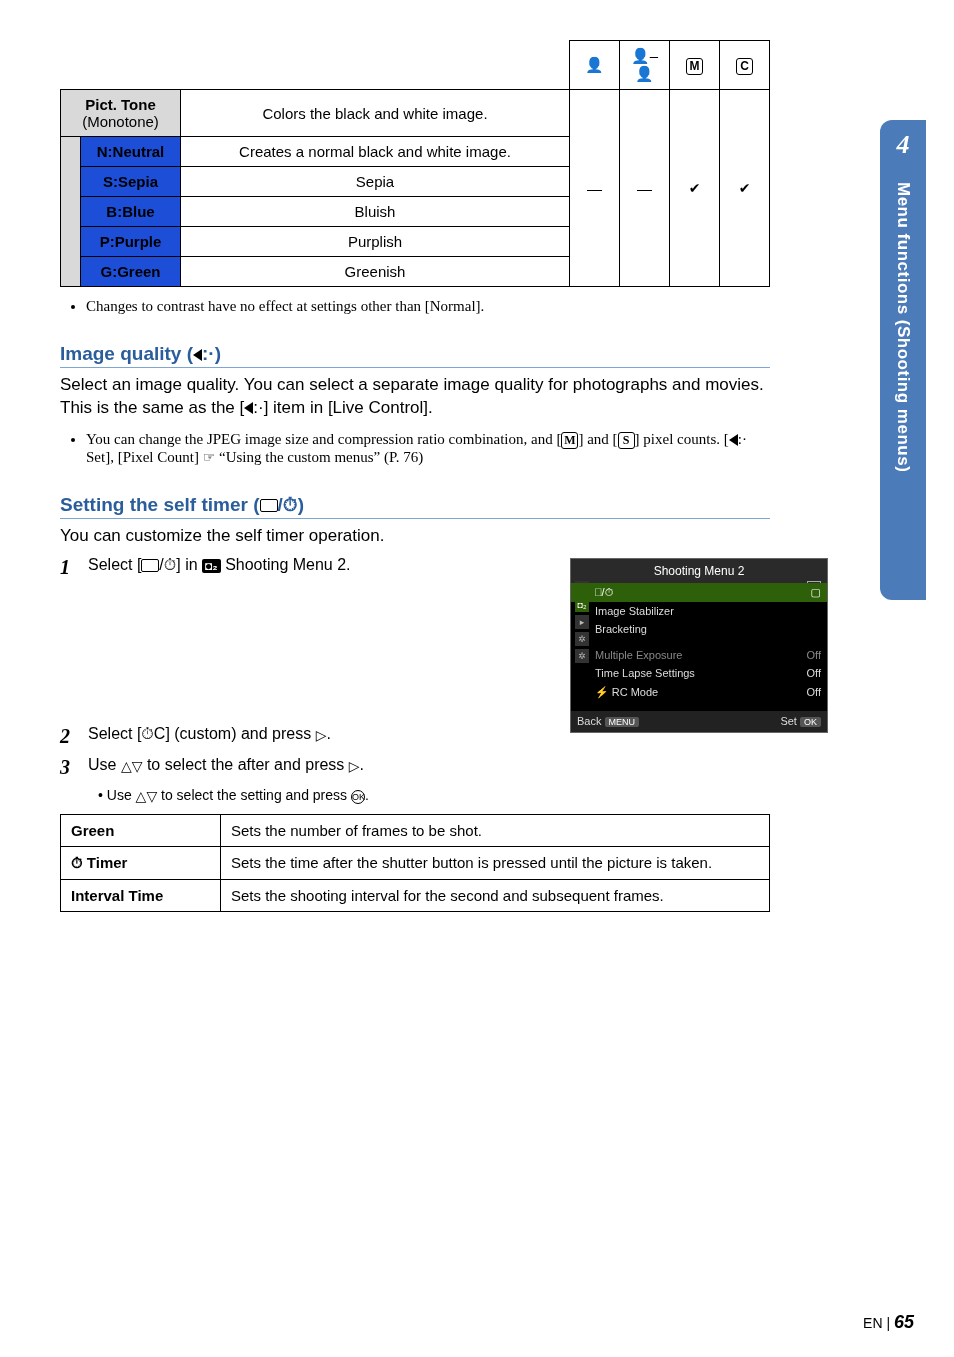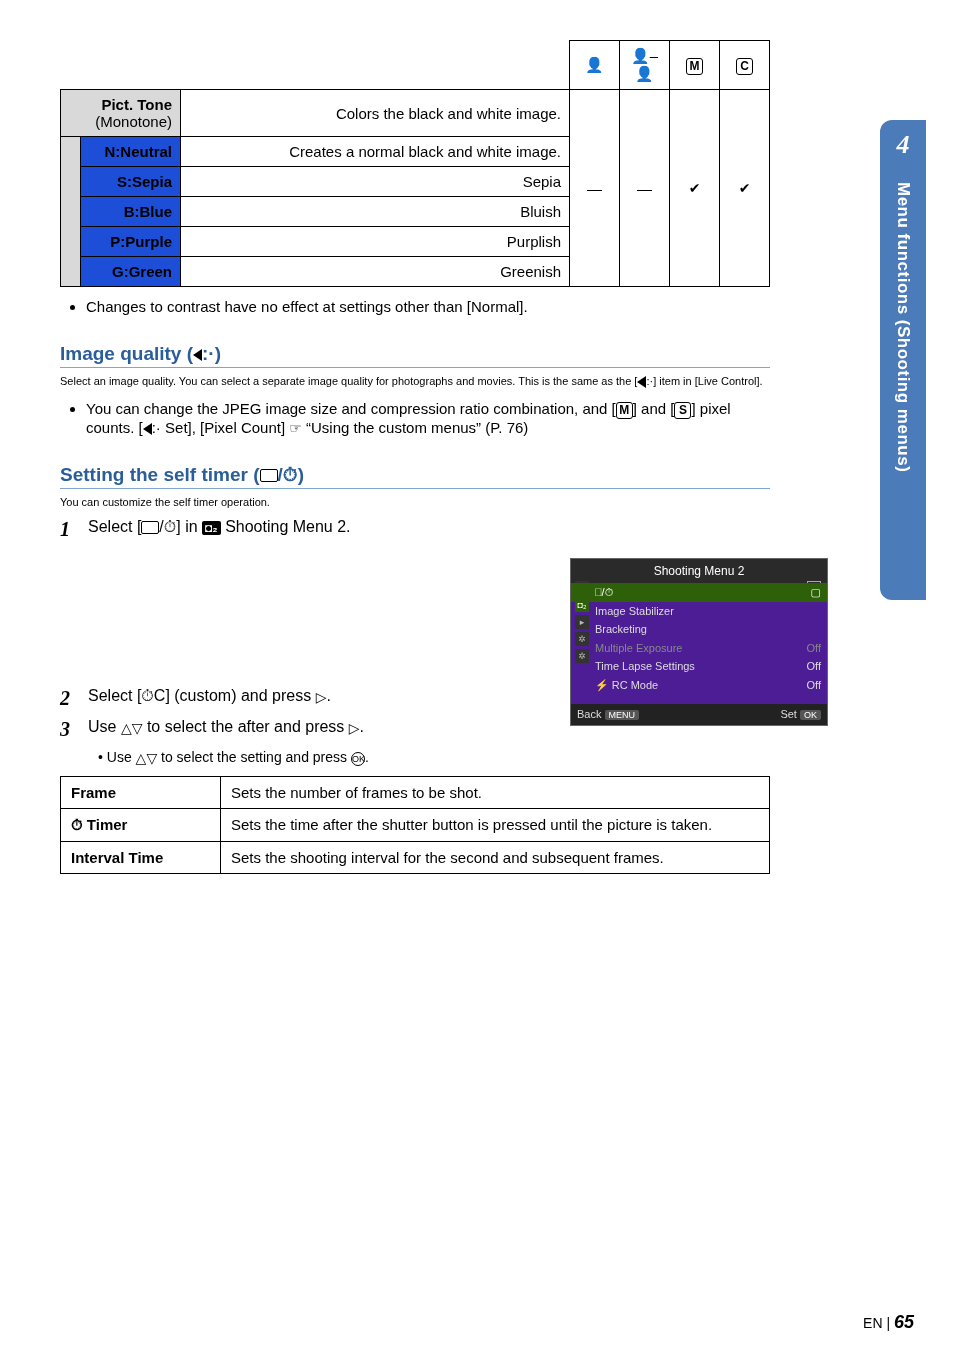--- a/index.html
+++ b/index.html
@@ -18,21 +18,21 @@
     width: 830px;
   }
   table.main {
     border-collapse: collapse;
     width: 100%;
     font-size: 15px;
   }
   table.main th, table.main td {
     border: 1px solid #000;
     padding: 6px 8px;
-    text-align: right;
+    text-align: center;
     vertical-align: middle;
   }
   table.main th.iconcell {
     width: 50px;
     text-align: center;
     background: #fff;
     font-weight: normal;
   }
   .rowhead {
     background: #d9d9d9;
@@ -57,30 +57,30 @@
     border-radius: 50%;
     width: 18px; height: 18px;
     line-height: 15px;
     text-align: center;
     font-style: italic;
     font-weight: bold;
     font-size: 13px;
     vertical-align: -2px;
   }
   ul.simple { margin: 4px 0 14px 0; padding-left: 26px; font-size: 15px;}
-  ul.simple li { margin: 11px 0;}
+  ul.simple li { margin: 11px 0; font-family: Liberation Serif, serif;}
   h3.section {
     color: #2a5d9c;
     font-size: 19px;
     font-weight: bold;
     margin: 28px 0 4px 0;
     border-bottom: 1px solid #7fa6d0;
     padding-bottom: 2px;
   }
-  p.body { font-size: 11px; margin: 6px 0; line-height: 1.35; }
+  p.body { font-size: 17px; margin: 6px 0; line-height: 1.35; }
   .step {
     display: flex;
     align-items: flex-start;
     gap: 10px;
     margin: 8px 0;
     font-size: 16px;
   }
   .stepnum {
     font-weight: bold;
     font-style: italic;
@@ -89,38 +89,38 @@
     width: 18px;
   }
   .steptext { flex: 1; }
   .sub { margin-left: 38px; font-size: 14px; }
   .sub::before { content: "• "; }
   .menu-shot {
     position: absolute;
     left: 570px;
     top: 558px;
     width: 258px;
-    background: #4c1d95;
+    background: #000000;
     color: #ddd;
     font-size: 11px;
     border: 1px solid #666;
     line-height: 1.5;
   }
   .menu-title {
     text-align: center;
     background: #2a2a2a;
     padding: 3px 0;
     color: #fff;
     font-size: 12px;
   }
   .menu-row { display: flex; padding: 1px 6px 1px 24px; position: relative;}
   .menu-row .lbl { flex: 1; }
   .menu-row .val { width: 36px; text-align: right; }
   .menu-hl { background: #2e5f09; color: #fff; }
-  .menu-dim { color: #888; }
+  .menu-dim { color: #888; margin-top: 7px; }
   .menu-footer { display: flex; justify-content: space-between; padding: 2px 6px; background: #222; font-size: 11px;}
   .menu-footer .btn { background: #555; color: #fff; padding: 0 4px; border-radius: 2px; font-size: 9px;}
   .menu-side {
     position: absolute;
     left: 4px;
     top: 22px;
     width: 16px;
     display: flex;
     flex-direction: column;
     gap: 3px;
@@ -378,21 +378,21 @@
       <span>Use </span><span class="tri tri-up"></span><span class="tri tri-down"></span><span> to select the after and press </span><span class="tri tri-right"></span><span>.</span>
     </div>
   </div>
   <div class="sub">
     <span>Use </span><span class="tri tri-up"></span><span class="tri tri-down"></span><span> to select the setting and press </span><span class="circledQ">OK</span><span>.</span>
   </div>
 
   <table class="params">
     <tbody>
         <tr>
-      <td class="phead">Frame</td>
+      <td class="phead">Green</td>
       <td>Sets the number of frames to be shot.</td>
     </tr>
     <tr>
       <td class="phead">⏱ Timer</td>
       <td>Sets the time after the shutter button is pressed until the picture is taken.</td>
     </tr>
     <tr>
       <td class="phead">Interval Time</td>
       <td>Sets the shooting interval for the second and subsequent frames.</td>
     </tr>

